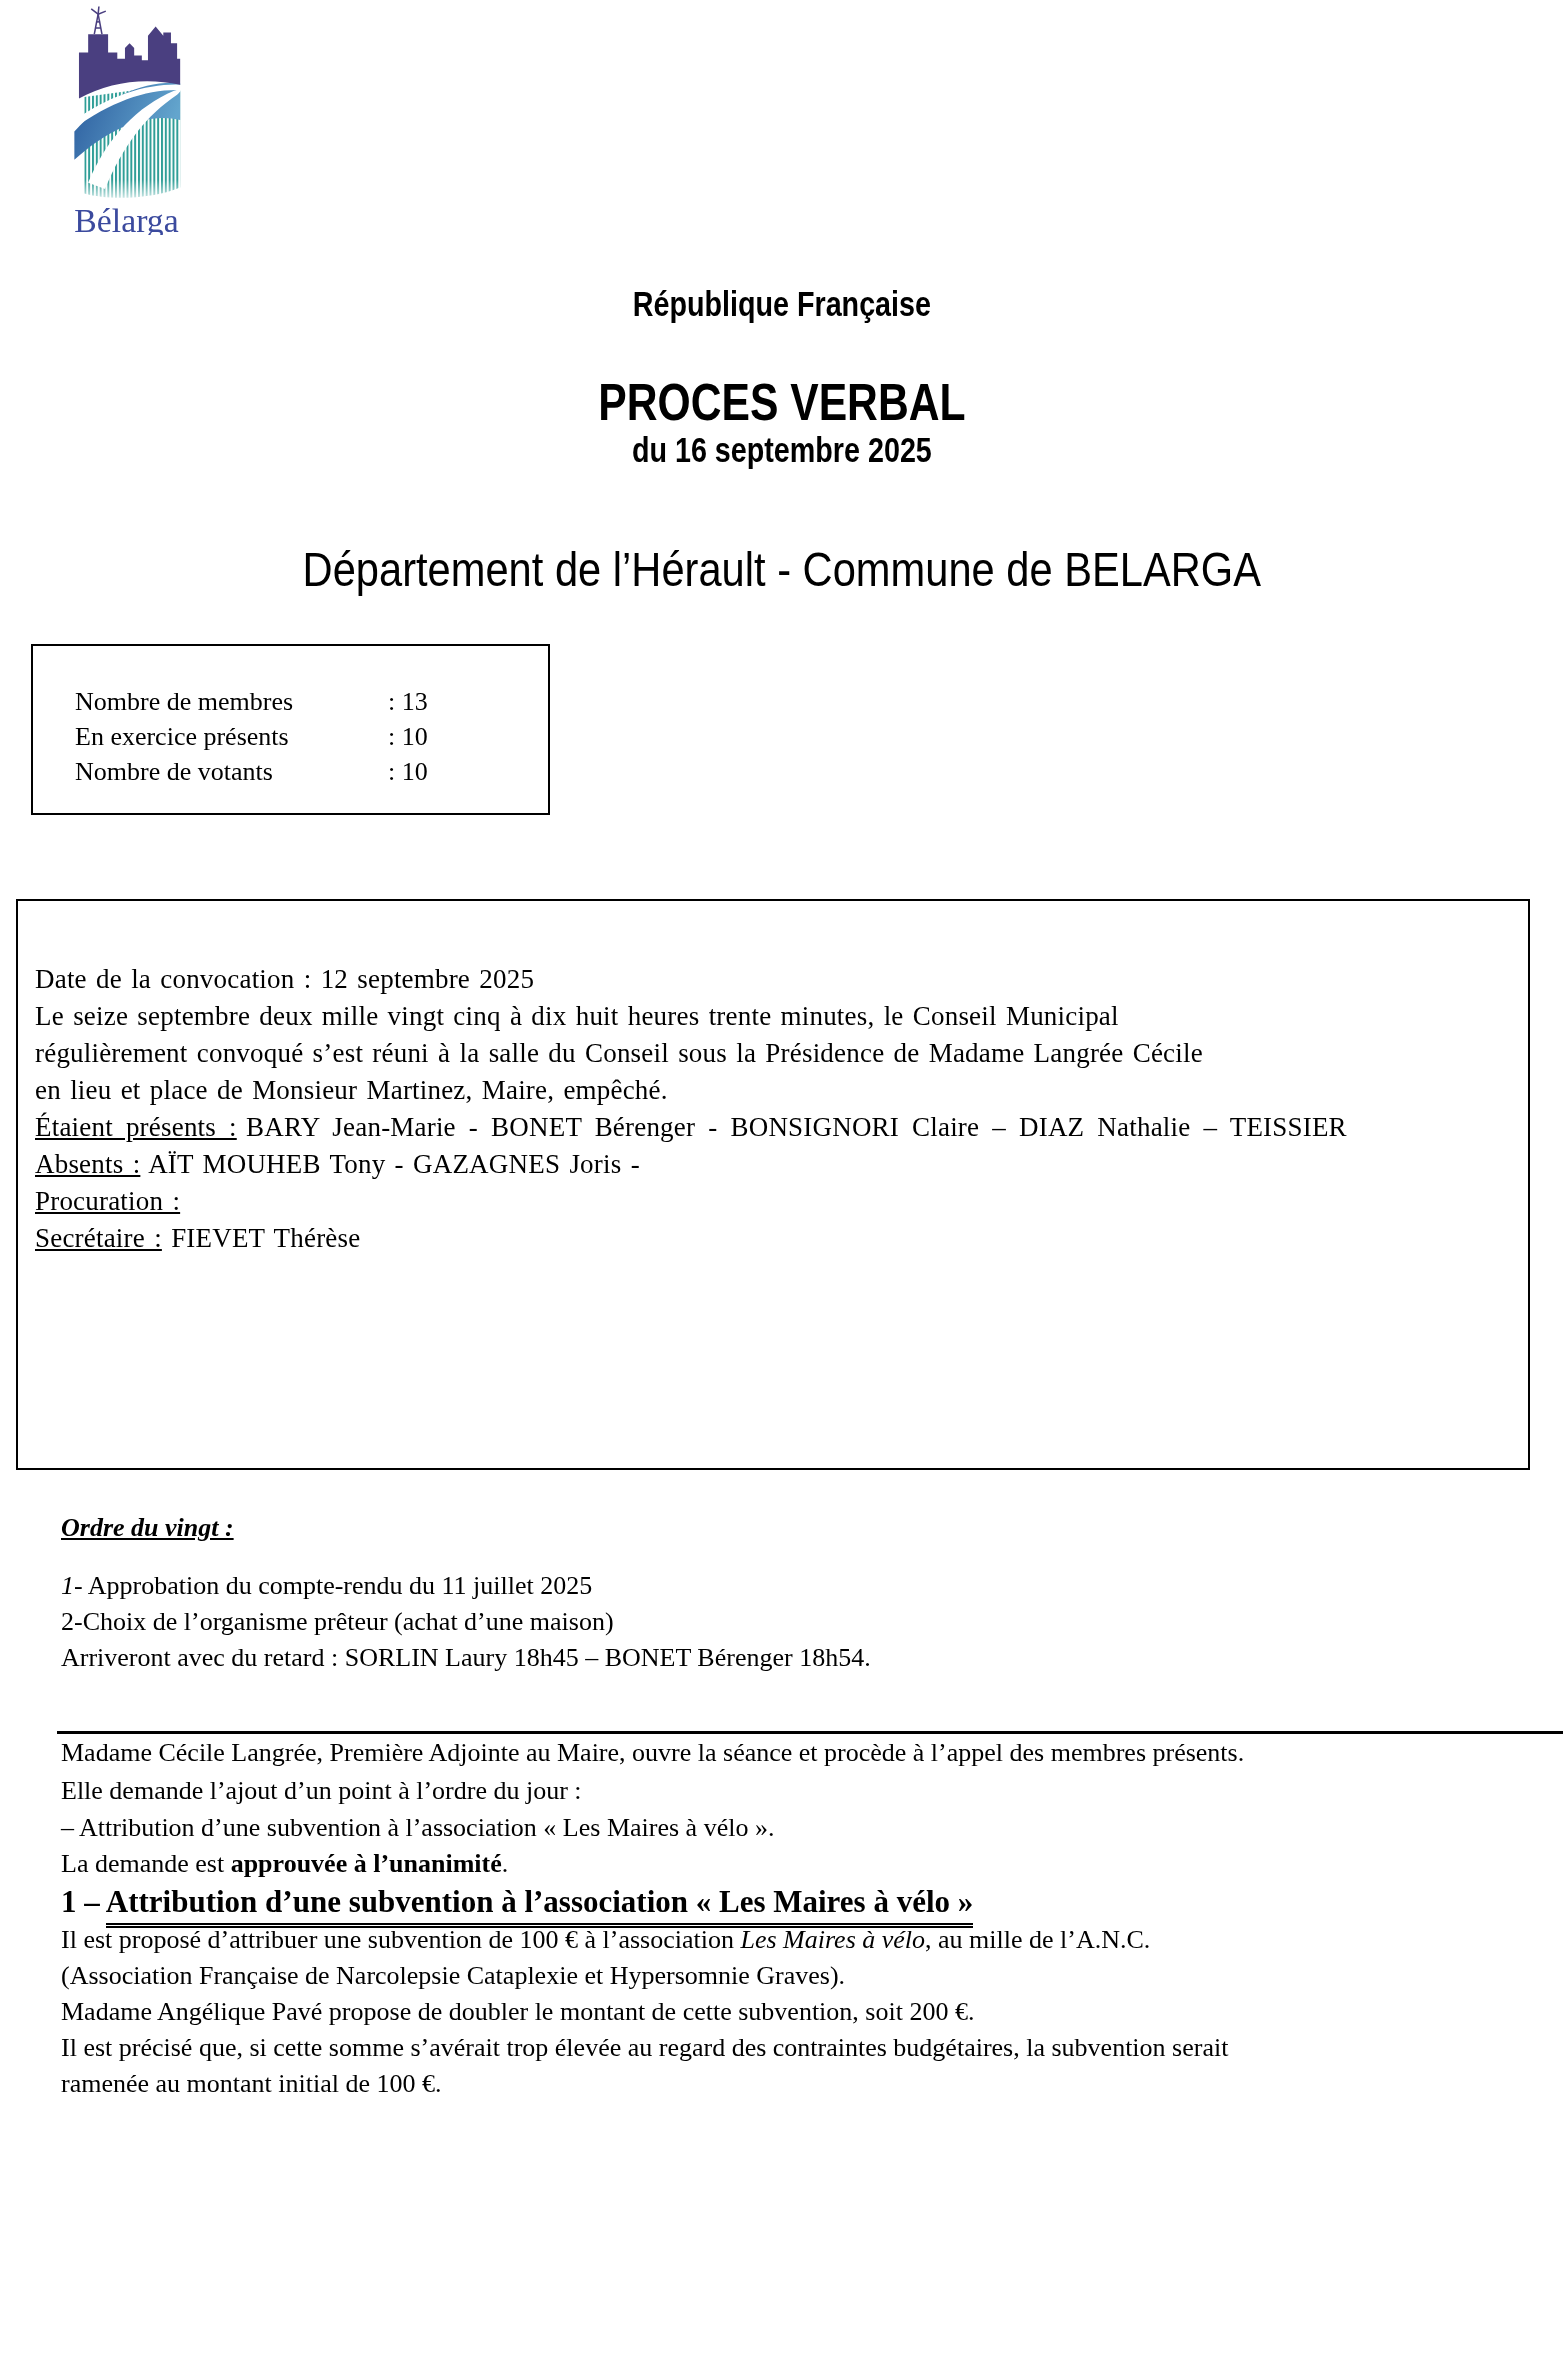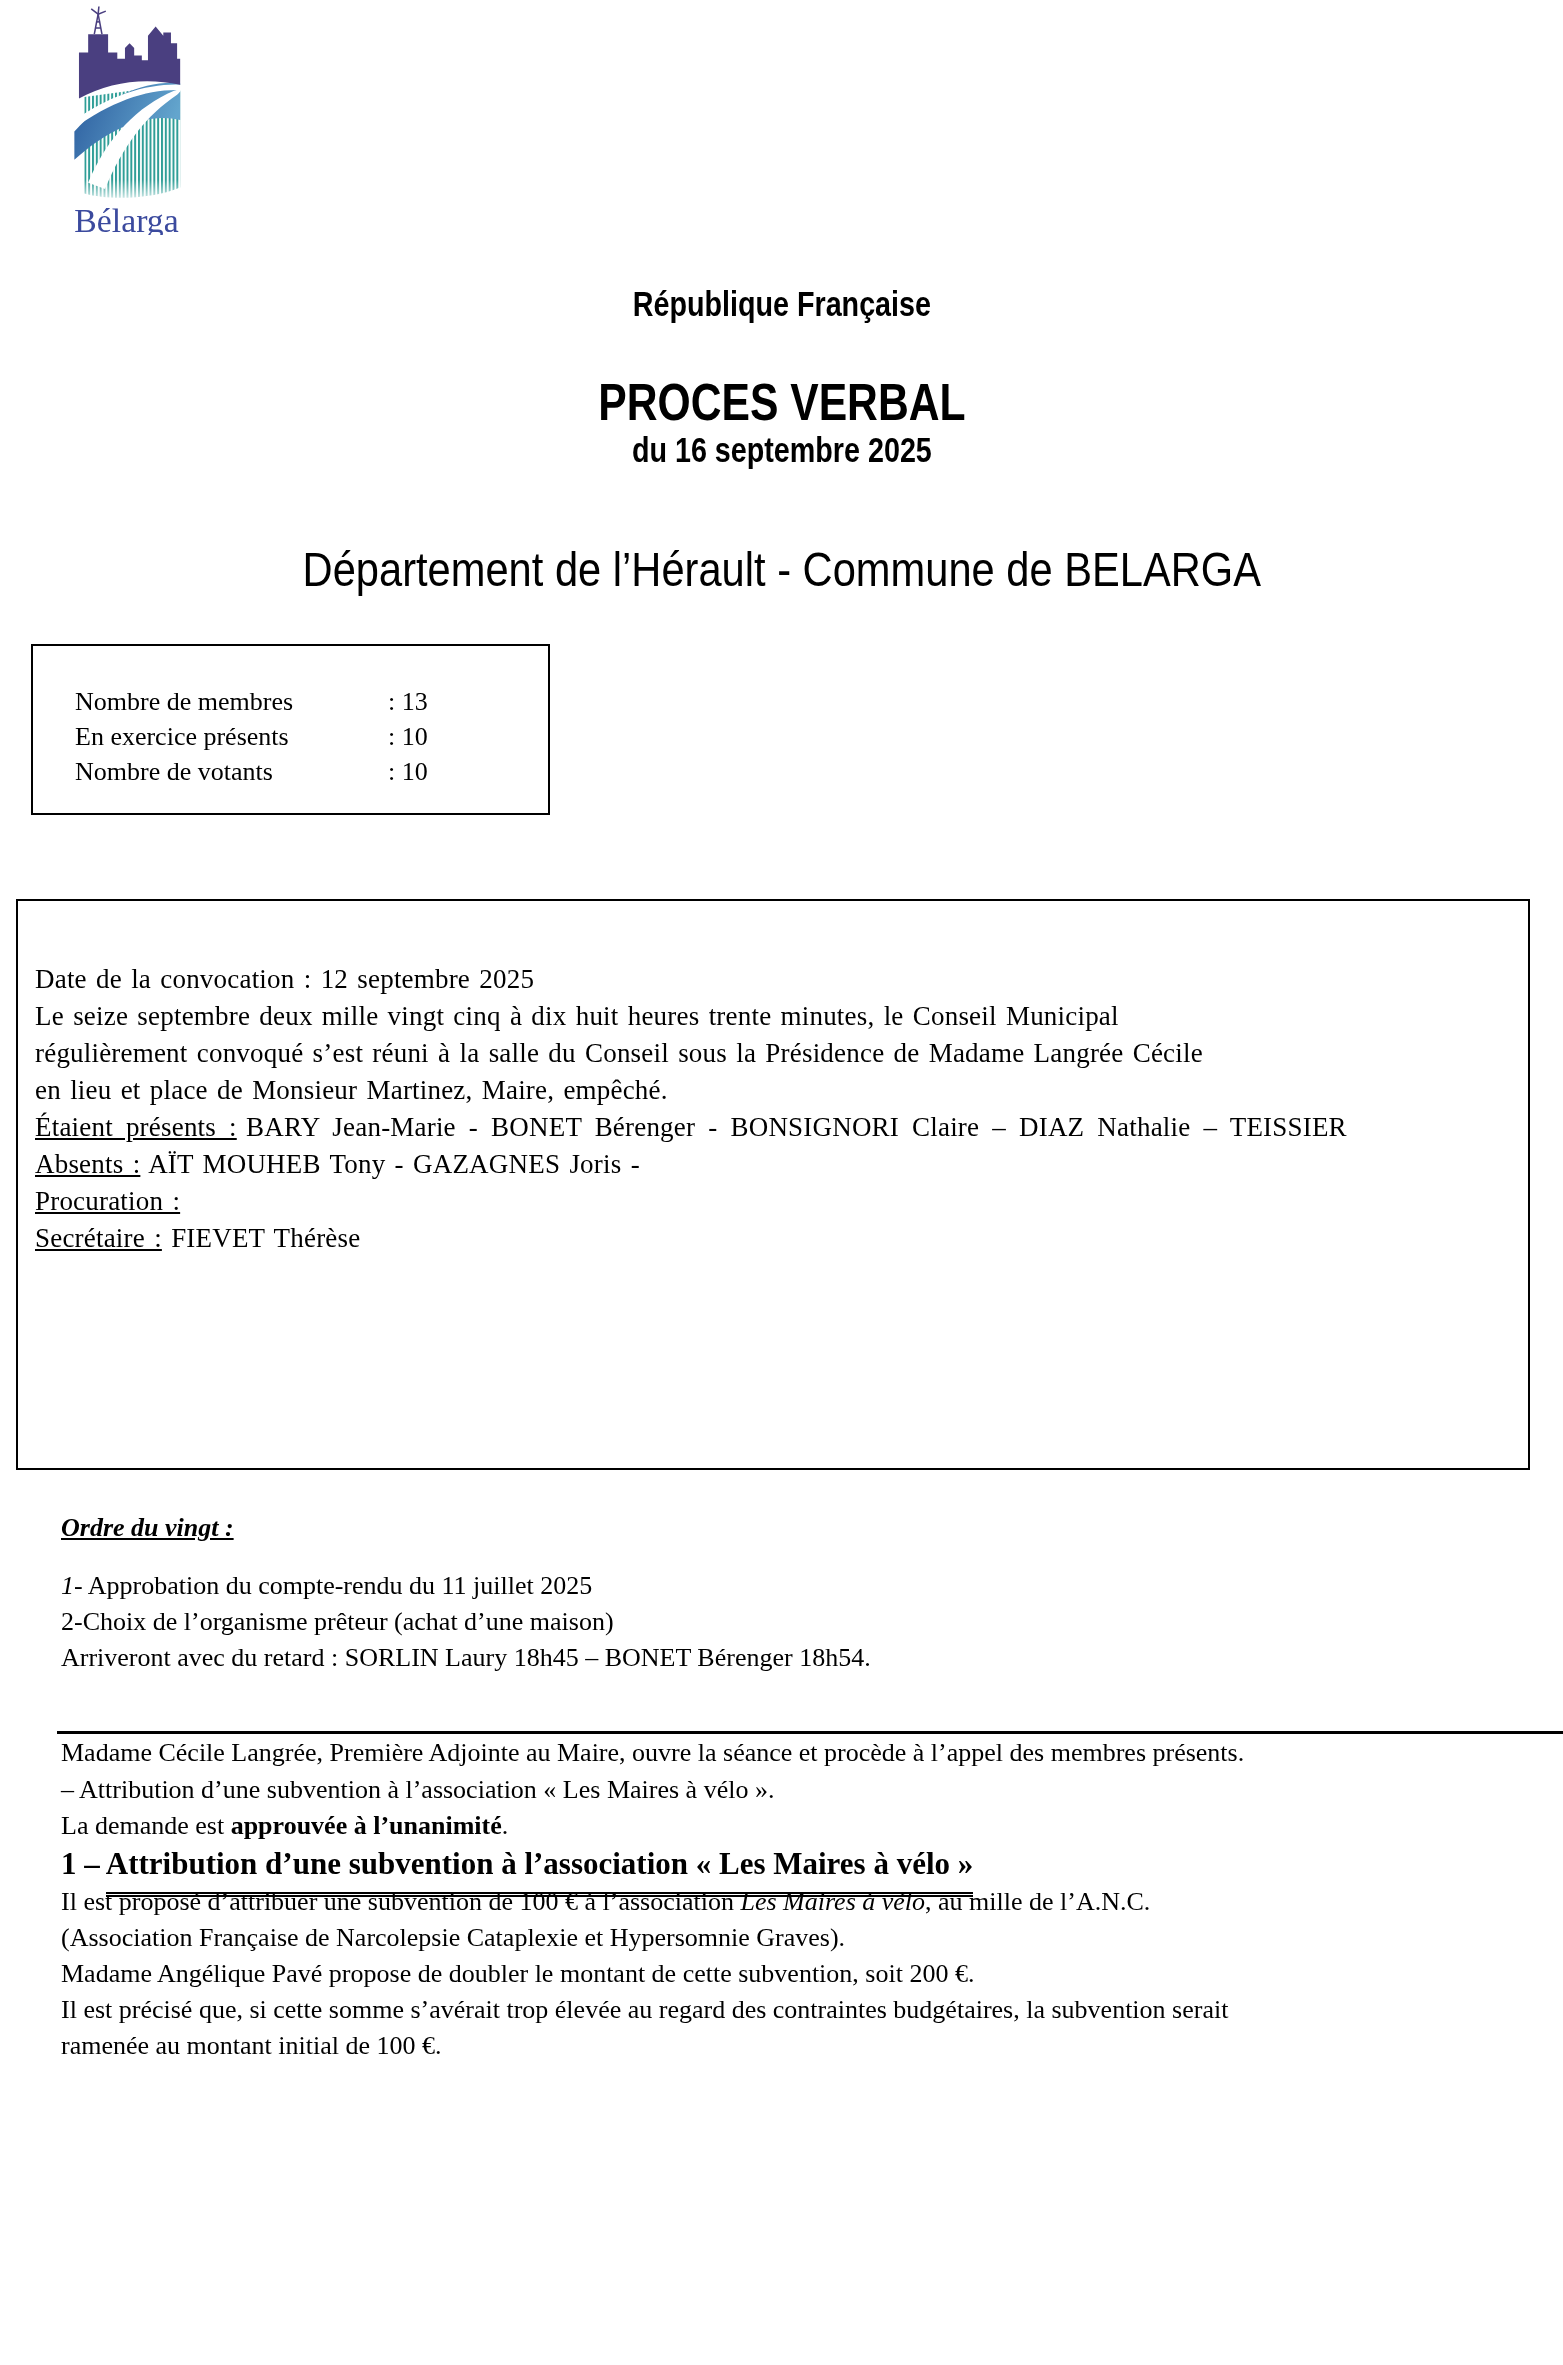--- a/index.html
+++ b/index.html
@@ -48,21 +48,21 @@
   .flow p{margin:0;}
   .ordre{font-weight:bold;font-style:italic;text-decoration:underline;}
   .agenda-items{margin-top:21.5px;}
   .late{margin-top:20px;}
   .rule{margin-top:55px;margin-left:-3.8px;width:1506px;border-top:3.1px solid #000;height:0;}
   .p-opening{margin-top:46px;line-height:38px;}
   .p-added{margin-top:31px;}
   .p-approval{margin-top:16px;}
   .sec-heading{margin-top:31px;font-size:31px;line-height:40px;font-weight:bold;
                font-family:"Liberation Serif",serif;}
-  .sec-title-underline{border-bottom:5.4px double #000;padding-bottom:11px;}
+  .sec-title-underline{border-bottom:5.4px double #000;padding-bottom:4px;}
   .p-proposal{margin-top:17px;}
   .p-final{margin-top:35px;}
   .it{font-style:italic;}
   .bd{font-weight:bold;}
 </style>
 </head>
 <body>
 
 <div class="logo">
   <svg width="123" height="230" viewBox="0 0 160 300" xmlns="http://www.w3.org/2000/svg">
@@ -163,20 +163,21 @@
     <p><span class="it">1-</span><span> Approbation du compte-rendu du 11 juillet 2025</span></p>
     <p>2-Choix de l’organisme prêteur (achat d’une maison)</p>
   </div>
 
   <p class="late">Arriveront avec du retard :  SORLIN Laury 18h45 – BONET Bérenger 18h54.</p>
 
   <div class="rule"></div>
 
   <p class="p-opening">
     <span class="ln">Madame Cécile Langrée, Première Adjointe au Maire, ouvre la séance et procède à l’appel des membres présents.</span><br>
+    <span class="ln">Elle demande l’ajout d’un point à l’ordre du jour :</span>
   </p>
 
   <p class="p-added">– Attribution d’une subvention à l’association « Les Maires à vélo ».</p>
 
   <p class="p-approval"><span>La demande est </span><span class="bd">approuvée à l’unanimité</span><span>.</span></p>
 
   <p class="sec-heading"><span>1 – </span><span class="sec-title-underline">Attribution d’une subvention à l’association « Les Maires à vélo »</span></p>
 
   <p class="p-proposal">
     <span class="ln"><span>Il est proposé d’attribuer une subvention de 100 € à l’association </span><span class="it">Les Maires à vélo</span><span>, au mille de l’A.N.C.</span></span><br>

